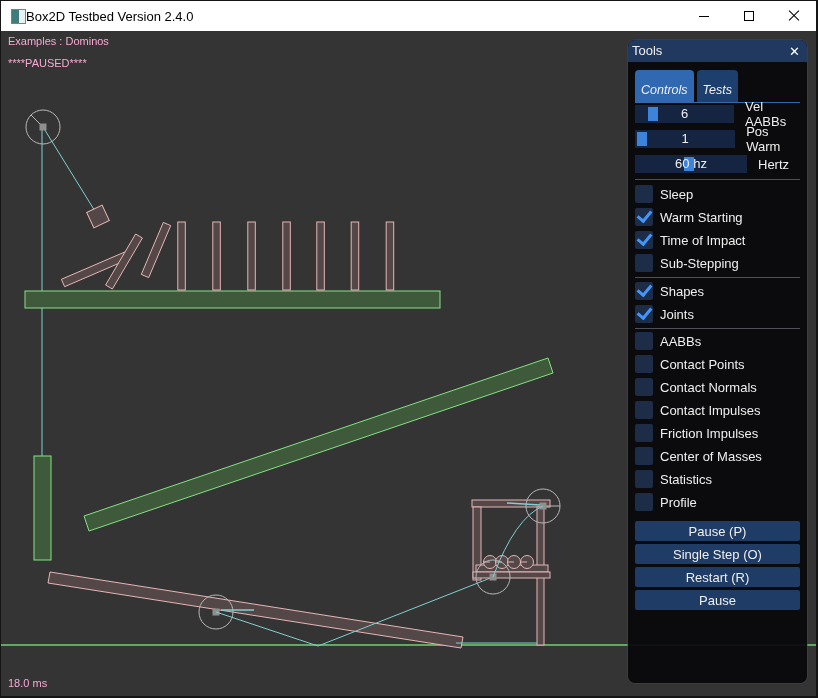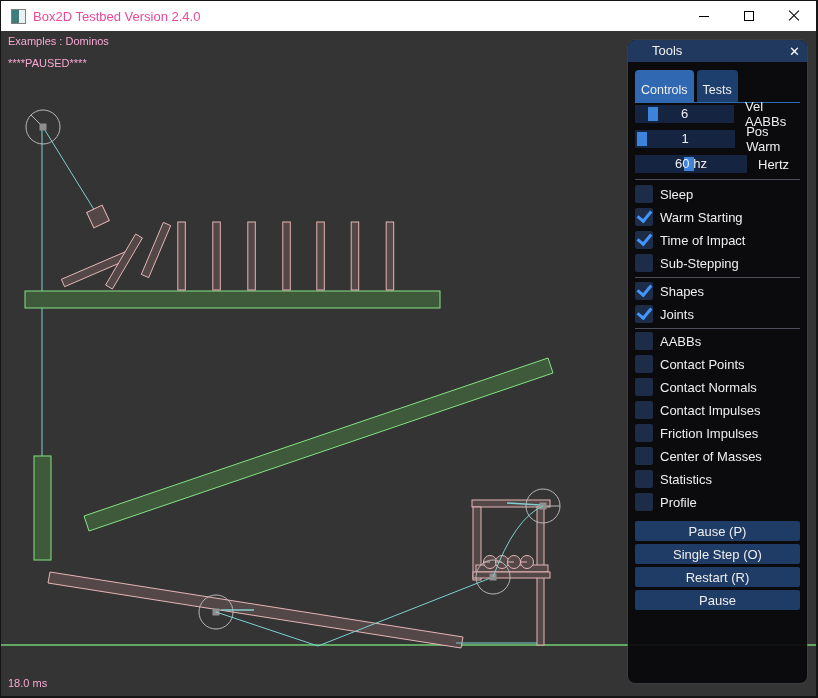--- a/index.html
+++ b/index.html
@@ -4,21 +4,21 @@
 <style>
   * { margin:0; padding:0; box-sizing:border-box; }
   html,body { width:818px; height:698px; }
   body { font-family:"Liberation Sans", sans-serif; background:#151515; position:relative; overflow:hidden; }
 
   
   .titlebar { position:absolute; top:1px; left:1px; right:2px; height:30px; background:#ffffff;
               display:flex; align-items:center; z-index:30; }
   .appicon { width:15px; height:15px; margin-left:10px; border:1px solid #7f7f7f;
              background:linear-gradient(90deg,#3f7c7c 0 7px,#e9f1f1 7px); }
-  .wtitle { margin-left:7px; font-size:13px; color:#ec4899; }
+  .wtitle { font-size:13px; color:#000000; }
   .wbtns { margin-left:auto; display:flex; height:100%; }
   .wbtn { width:45px; height:100%; display:flex; align-items:center; justify-content:center; background:transparent; border:none; }
   .glyph-min { width:10px; height:0; border-top:1px solid #000; }
   .glyph-max { width:10px; height:10px; border:1px solid #000; }
   .glyph-close { position:relative; width:12px; height:12px; }
   .glyph-close::before,.glyph-close::after { content:''; position:absolute; left:-1px; top:5px; width:14px; height:0;
       border-top:1px solid #000; }
   .glyph-close::before { transform:rotate(45deg); }
   .glyph-close::after  { transform:rotate(-45deg); }
 
@@ -27,28 +27,28 @@
   .scene { position:absolute; left:0; top:0; }
   .hudtext { position:absolute; font-size:11px; color:#f9a8d4; white-space:pre; }
   .hud1 { left:7px; top:4px; }
   .hud2 { left:7px; top:26px; }
   .hud3 { left:7px; bottom:7px; }
 
   
   .panel { position:absolute; left:627px; top:9px; width:179px; height:643px;
            background:rgba(9,9,12,0.94); border-radius:7px; color:#efefef; font-size:13px;
            box-shadow:0 0 0 1px rgba(70,70,82,0.45); z-index:20; }
-  .ptitle { height:22px; line-height:22px; background:#21395f; border-radius:7px 7px 0 0; padding-left:24px; position:relative; }
+  .ptitle { height:22px; line-height:22px; background:#21395f; border-radius:7px 7px 0 0; padding-left:4px; position:relative; }
   .pclose { position:absolute; right:4px; top:3px; width:17px; height:17px; line-height:16px; text-align:center;
             background:transparent; border:none; color:#fff; font-size:13px; }
   .pbody { padding:8px 7px 0 7px; }
 
   .tabbar { display:flex; gap:3px; border-bottom:1px solid #3069b2; }
   .tab { height:32px; line-height:16px; padding:12px 6px; background:#1d3f6e; border-radius:4px 4px 0 0; border:none;
-         color:#efefef; font-size:12.5px; }
+         color:#efefef; font-size:12.5px;font-style:italic; }
   .tab.on { background:#3069b2; }
 
   .sliders { margin-top:1px; }
   .srow { display:flex; align-items:center; height:18px; margin-top:7px; }
   .srow:first-child { margin-top:0; }
   .sliders { padding-top:1px; }
   .track { position:relative; width:112px; height:18px; background:#152440; }
   .grab { position:absolute; top:2px; width:10px; height:14px; background:#3c83d9; }
   .val { position:absolute; inset:0; text-align:center; line-height:18px; z-index:2; }
   .slabel { margin-left:11px; }

